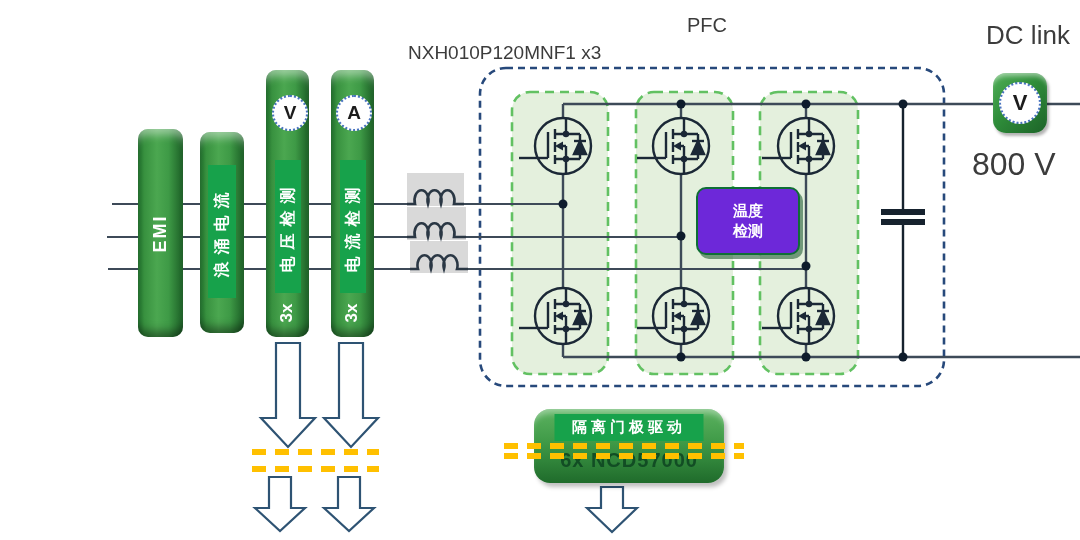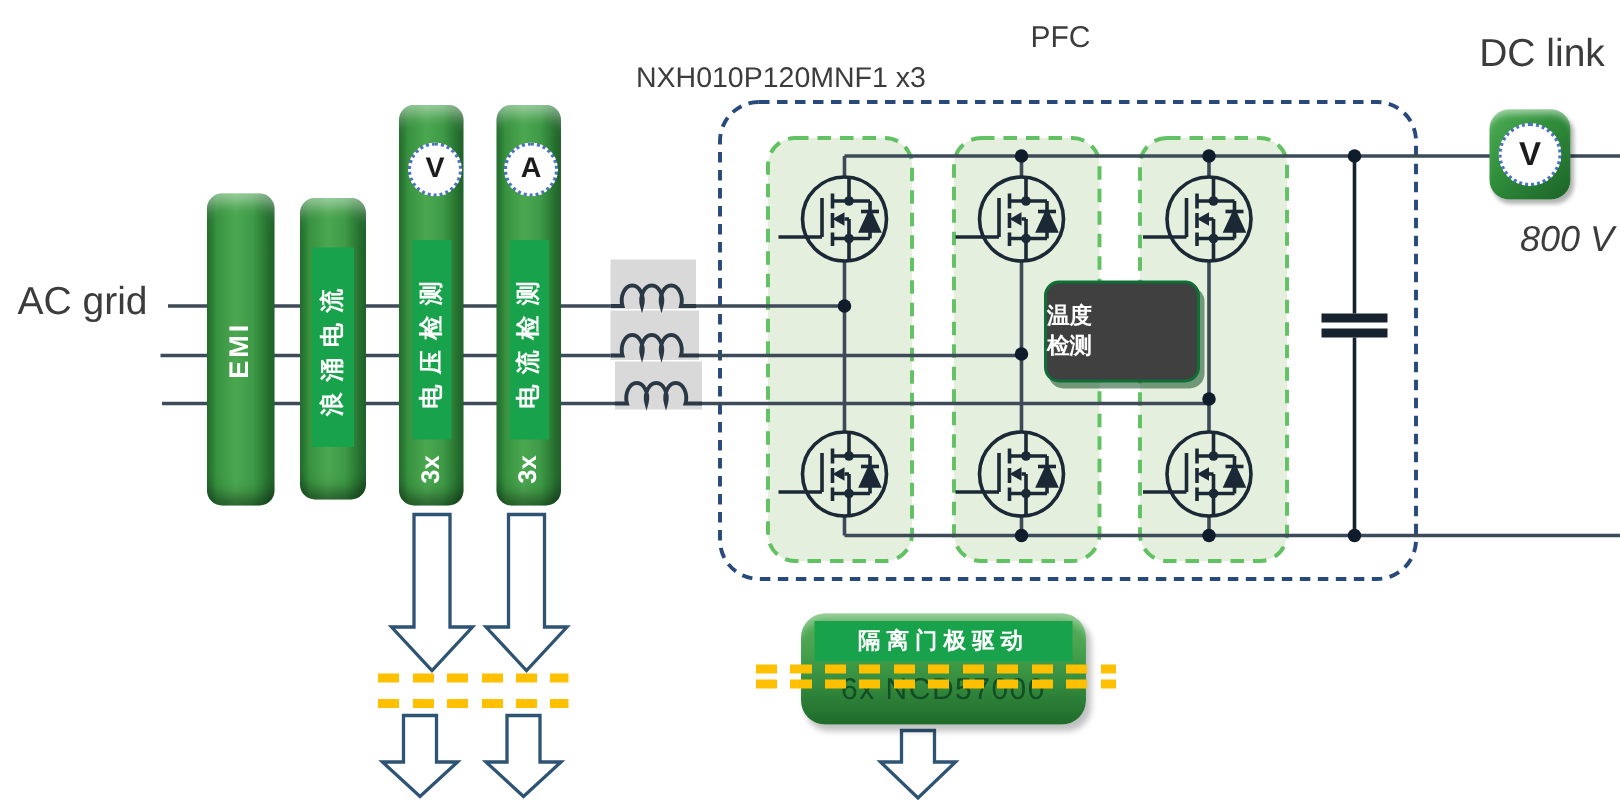--- a/index.html
+++ b/index.html
@@ -1,53 +1,53 @@
 <!DOCTYPE html>
 <html><head>
 <meta charset="utf-8">
 <style>
   html,body{margin:0;padding:0;background:#fff;}
   #stage{position:relative;width:1080px;height:540px;background:#fff;overflow:hidden;
          font-family:"Liberation Sans",sans-serif;}
   #circuit-svg{position:absolute;left:0;top:0;z-index:1;}
   .txt{position:absolute;color:#3c3c3c;z-index:2;}
   .src-label{left:0;top:184px;width:110px;text-align:center;font-size:26px;line-height:33px;}
-  .module-label{left:408px;top:42px;font-size:19px;margin-left:16px;}
+  .module-label{left:408px;top:42px;font-size:19px;}
   .pfc-label{left:662px;top:14px;width:90px;text-align:center;font-size:20px;}
   .dclink-label{left:972px;top:20px;width:112px;text-align:center;font-size:26px;}
-  .dcvolt-label{left:972px;top:146px;width:104px;text-align:right;font-size:24px;font-style:italic;}
+  .dcvolt-label{left:972px;top:146px;width:104px;text-align:left;font-size:32px;}
 
   .bar{position:absolute;z-index:2;border-radius:10px;
        background:linear-gradient(90deg,#1e6b2a 0%,#38913f 14%,#4ba750 42%,#3e9a46 68%,#1c5f26 100%);
        box-shadow:inset 0 12px 9px -6px rgba(255,255,255,.45), inset 0 -12px 10px -6px rgba(0,0,0,.42);
        display:flex;align-items:center;justify-content:center;}
   .bar-inner-label{position:absolute;left:50%;transform:translateX(-50%);background:#17a24b;
        display:flex;align-items:center;justify-content:center;z-index:3;}
   .vtext{transform:rotate(-90deg);white-space:nowrap;color:#fff;font-weight:bold;}
   .bar-count{position:absolute;left:0;right:0;bottom:4px;height:40px;z-index:3;
        display:flex;align-items:center;justify-content:center;}
 
   .meter-circle{position:absolute;width:32px;height:32px;border-radius:50%;background:#fff;
        border:2px dotted #4a74c0;display:flex;align-items:center;justify-content:center;
        font-size:19px;font-weight:bold;color:#1c1c1c;z-index:4;}
 
   .temp-box{position:absolute;left:696px;top:187px;width:100px;height:64px;z-index:3;
-       background:#404040;border:2px solid #0f6e35;border-radius:10px;
+       background:#6d28d9;border:2px solid #0f6e35;border-radius:10px;
        box-shadow:3px 4px 0 rgba(16,80,36,.55);
-       display:flex;flex-direction:column;align-items:flex-start;justify-content:center;
+       display:flex;flex-direction:column;align-items:center;justify-content:center;
        color:#fff;font-weight:bold;font-size:15px;line-height:20px;}
 
   .gate-box{position:absolute;left:534px;top:409px;width:190px;height:74px;z-index:3;
        background:linear-gradient(180deg,#5cb260 0%,#3f9a47 45%,#1f6b2b 100%);
        border-radius:16px;box-shadow:inset 0 8px 6px -4px rgba(255,255,255,.4),3px 4px 4px rgba(0,0,0,.25);}
   .gate-inner-label{position:absolute;left:50%;top:5px;transform:translateX(-50%);
-       width:172px;height:27px;background:#17a24b;display:flex;align-items:center;justify-content:center;
+       width:149px;height:27px;background:#17a24b;display:flex;align-items:center;justify-content:center;
        color:#fff;font-weight:bold;font-size:15px;letter-spacing:4px;white-space:nowrap;}
   .gate-part{position:absolute;left:0;right:0;top:40px;text-align:center;color:#124d24;
-       font-size:20px;font-weight:normal;letter-spacing:1px;}
+       font-size:20px;font-weight:bold;letter-spacing:1px;}
 
   .dclink-meter{position:absolute;left:993px;top:73px;width:54px;height:60px;z-index:3;
        background:linear-gradient(135deg,#4fae57 0%,#2f8d3a 45%,#1c6328 100%);
        border-radius:13px;box-shadow:inset 0 6px 5px -3px rgba(255,255,255,.5),2px 3px 3px rgba(0,0,0,.3);
        display:flex;align-items:center;justify-content:center;}
   .dclink-meter .inner{width:38px;height:38px;border-radius:50%;background:#fff;border:2px dotted #4a74c0;
        display:flex;align-items:center;justify-content:center;font-size:22px;font-weight:bold;color:#1c1c1c;}
 
   .dash-row{position:absolute;height:6px;z-index:5;
        background:repeating-linear-gradient(90deg,#ffc000 0 14px,transparent 14px 23px);}
@@ -136,21 +136,20 @@
     <g fill="#ffffff" stroke="#2e5373" stroke-width="2.2">
       <path d="M276,343 H300 V418 H315 L288,447 L261,418 H276 Z"></path>
       <path d="M339,343 H363 V418 H378 L351,447 L324,418 H339 Z"></path>
       <path d="M269,477 H291 V508 H305 L280,531 L255,508 H269 Z"></path>
       <path d="M338,477 H360 V508 H374 L349,531 L324,508 H338 Z"></path>
       <path d="M601,487 H623 V508 H637 L612,532 L587,508 H601 Z"></path>
     </g>
   </svg>
 
   <div class="txt src-label">
-    <div>AC grid</div>
   </div>
 
   <div class="bar" style="left:138px;top:129px;width:45px;height:208px;">
     <span class="vtext" style="font-size:18px;letter-spacing:2px;">EMI</span>
   </div>
 
   <div class="bar" style="left:200px;top:132px;width:44px;height:201px;">
     <div class="bar-inner-label" style="top:33px;width:28px;height:133px;">
       <span class="vtext" style="font-size:16px;letter-spacing:7px;">浪涌电流</span>
     </div>

